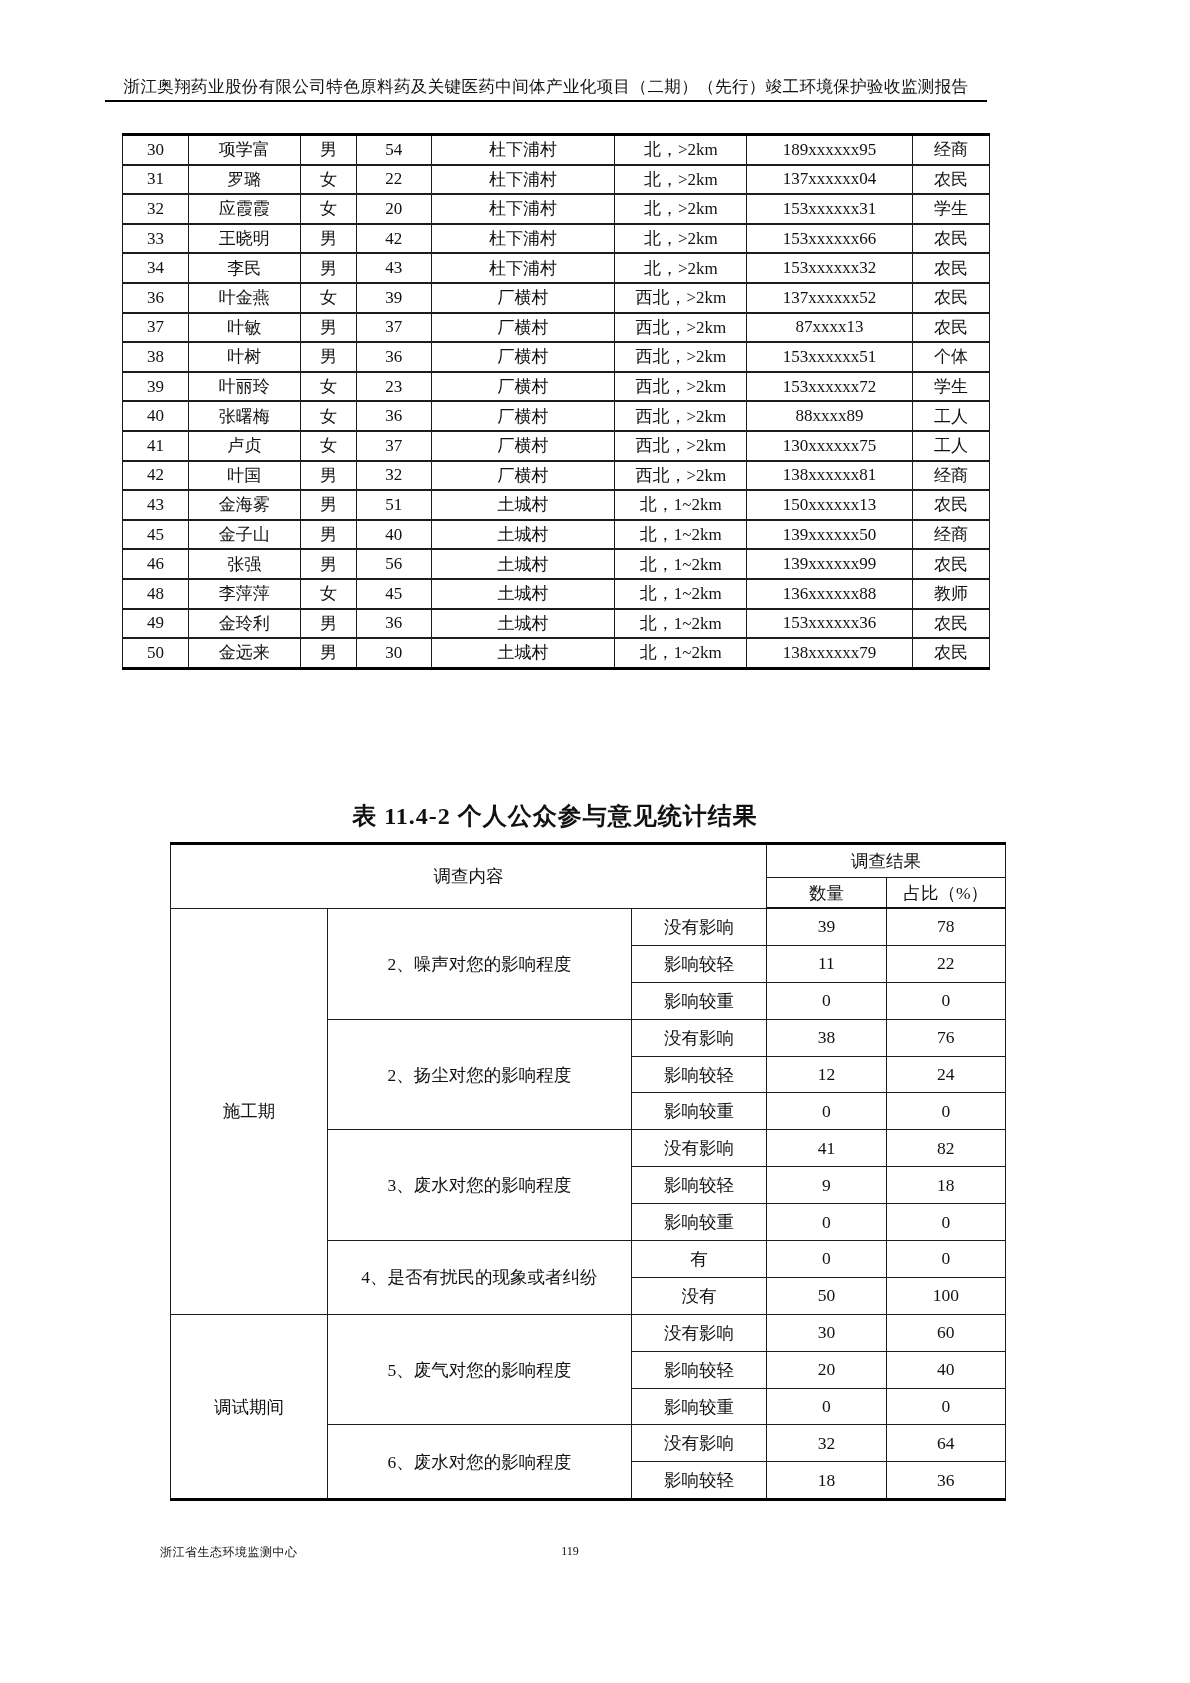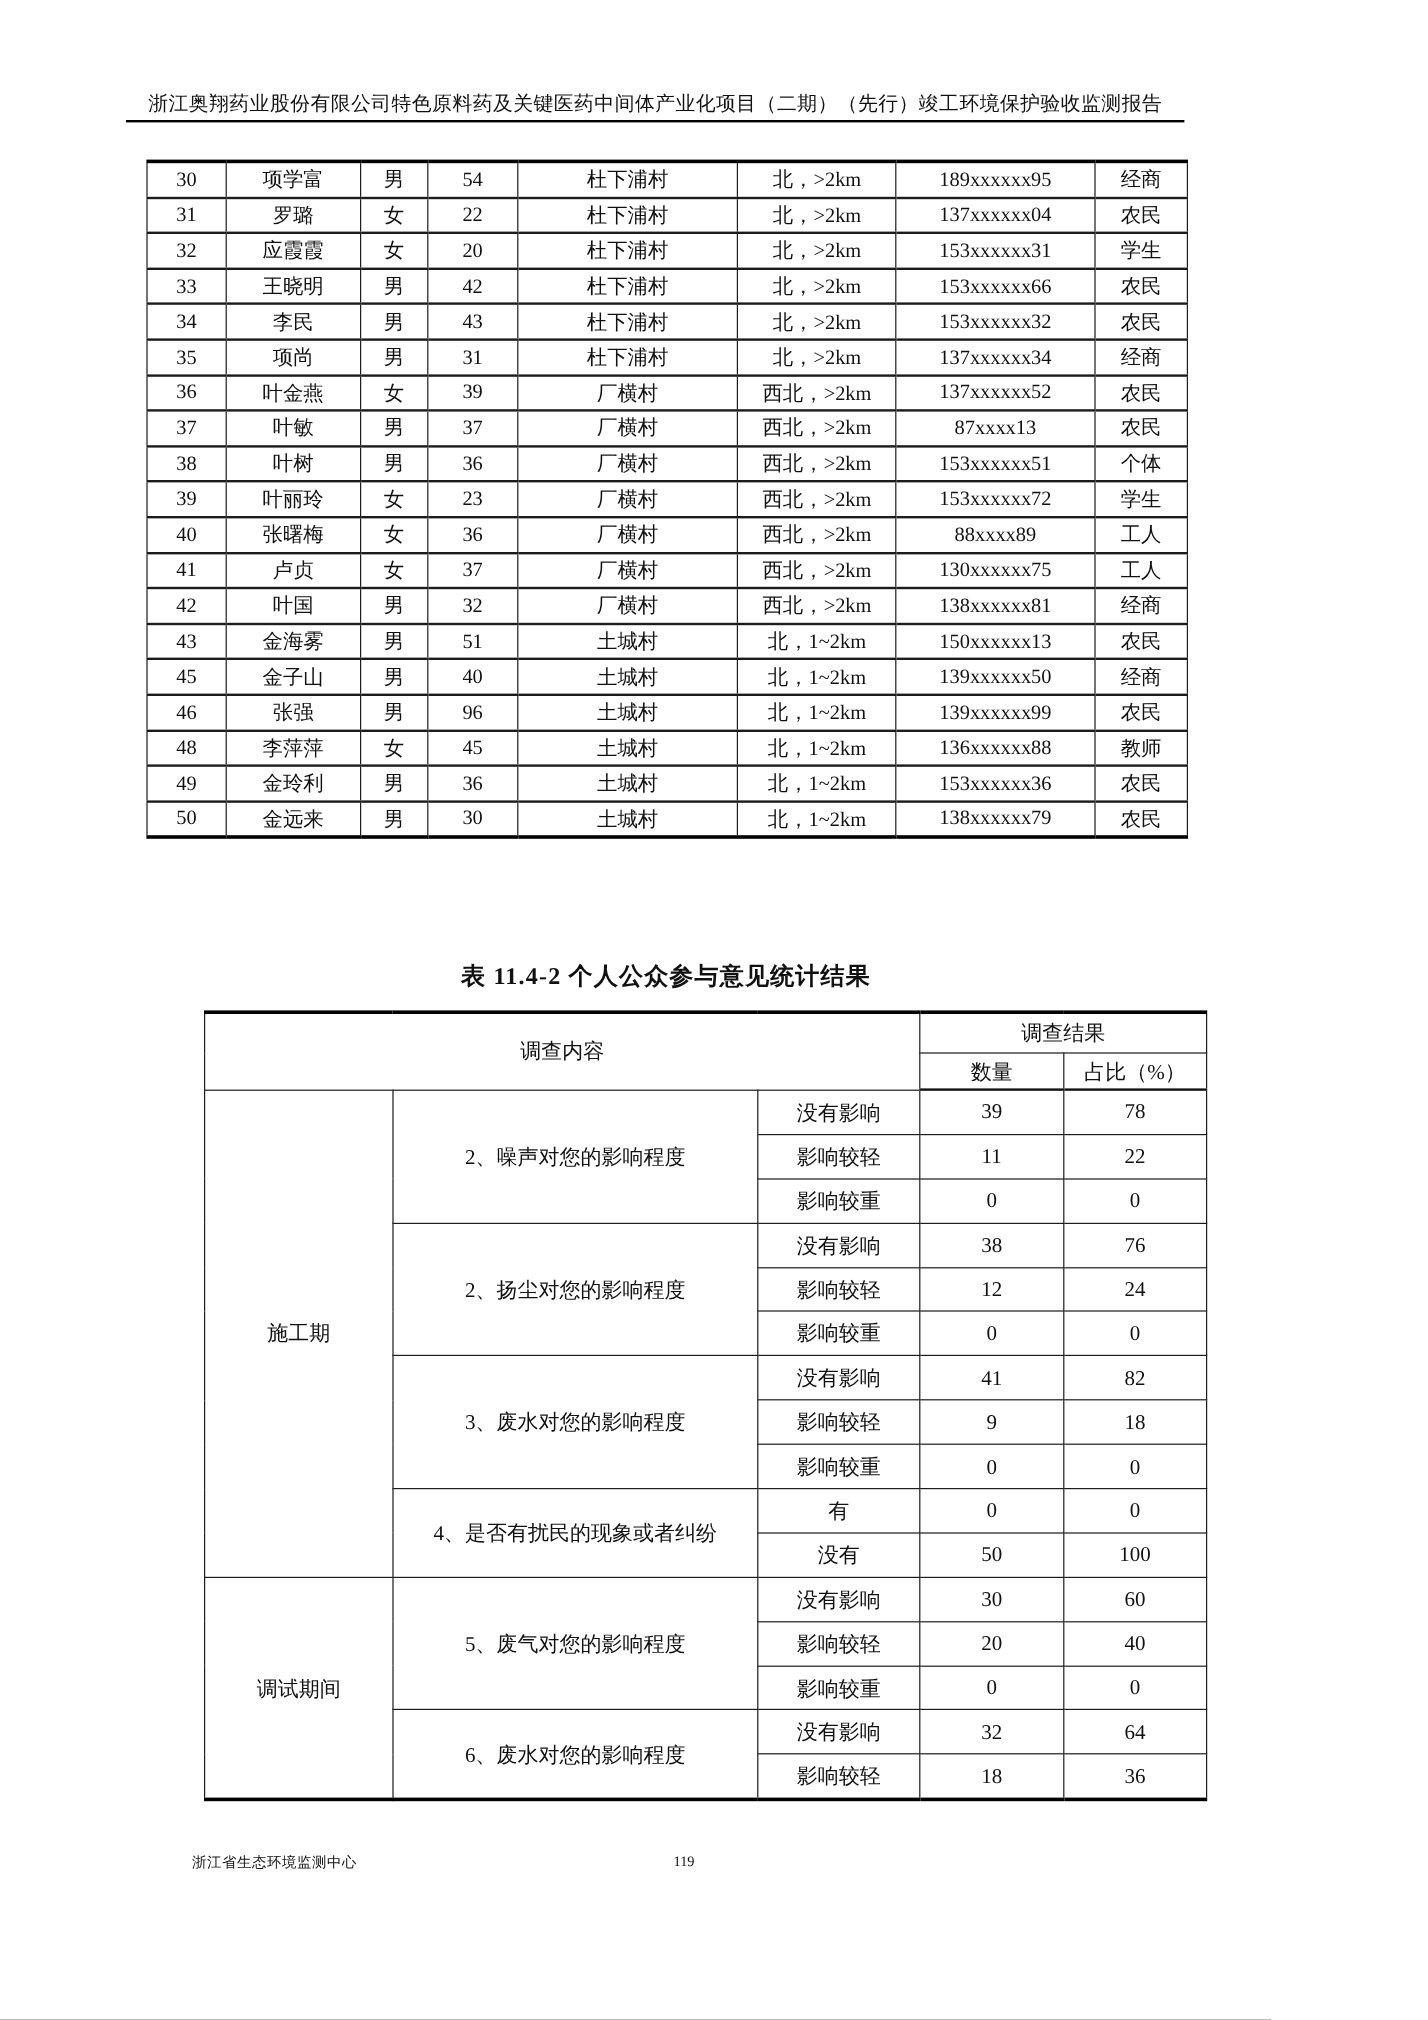--- a/index.html
+++ b/index.html
@@ -55,21 +55,21 @@
   .c-no { width: 7.6%; } .c-name { width: 12.9%; } .c-gender { width: 6.5%; }
   .c-age { width: 8.6%; } .c-village { width: 21.2%; } .c-dir { width: 15.2%; }
   .c-phone { width: 19.1%; } .c-occ { width: 8.9%; }
 
   
   .t2-title {
     position: absolute;
     left: 170px; top: 800px;
     width: 770px;
     text-align: center;
-    font-size: 20px;
+    font-size: 24px;
     font-weight: bold;
     letter-spacing: 1px;
   }
 
   
   table.t2 {
     position: absolute;
     left: 170px; top: 842px;
     width: 836px;
     border-collapse: collapse;
@@ -170,30 +170,20 @@
           <td>34</td>
           <td>李民</td>
           <td>男</td>
           <td>43</td>
           <td>杜下浦村</td>
           <td>北，&gt;2km</td>
           <td>153xxxxxx32</td>
           <td>农民</td>
         </tr>
         <tr>
-          <td>35</td>
-          <td>项尚</td>
-          <td>男</td>
-          <td>31</td>
-          <td>杜下浦村</td>
-          <td>北，&gt;2km</td>
-          <td>137xxxxxx34</td>
-          <td>经商</td>
-        </tr>
-        <tr>
           <td>36</td>
           <td>叶金燕</td>
           <td>女</td>
           <td>39</td>
           <td>厂横村</td>
           <td>西北，&gt;2km</td>
           <td>137xxxxxx52</td>
           <td>农民</td>
         </tr>
         <tr>
@@ -273,21 +263,21 @@
           <td>40</td>
           <td>土城村</td>
           <td>北，1~2km</td>
           <td>139xxxxxx50</td>
           <td>经商</td>
         </tr>
         <tr>
           <td>46</td>
           <td>张强</td>
           <td>男</td>
-          <td>96</td>
+          <td>56</td>
           <td>土城村</td>
           <td>北，1~2km</td>
           <td>139xxxxxx99</td>
           <td>农民</td>
         </tr>
         <tr>
           <td>48</td>
           <td>李萍萍</td>
           <td>女</td>
           <td>45</td>

